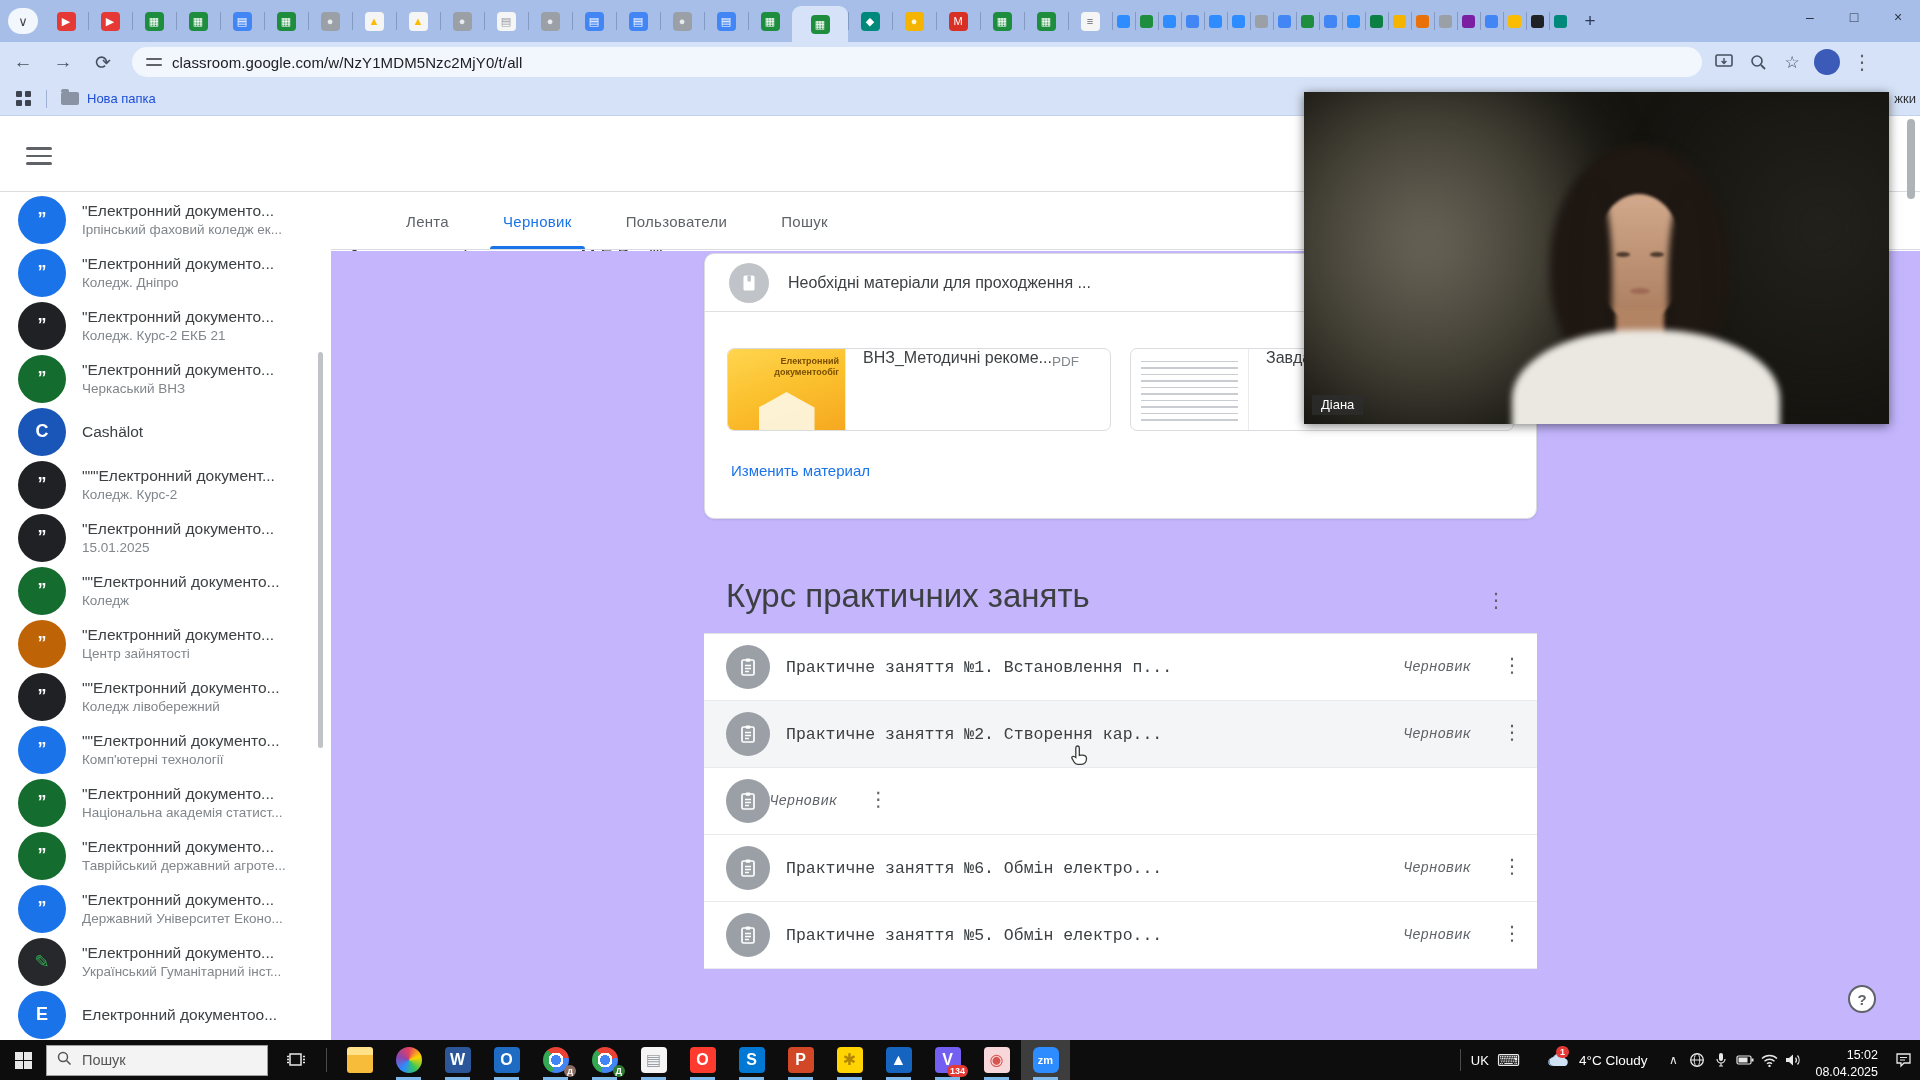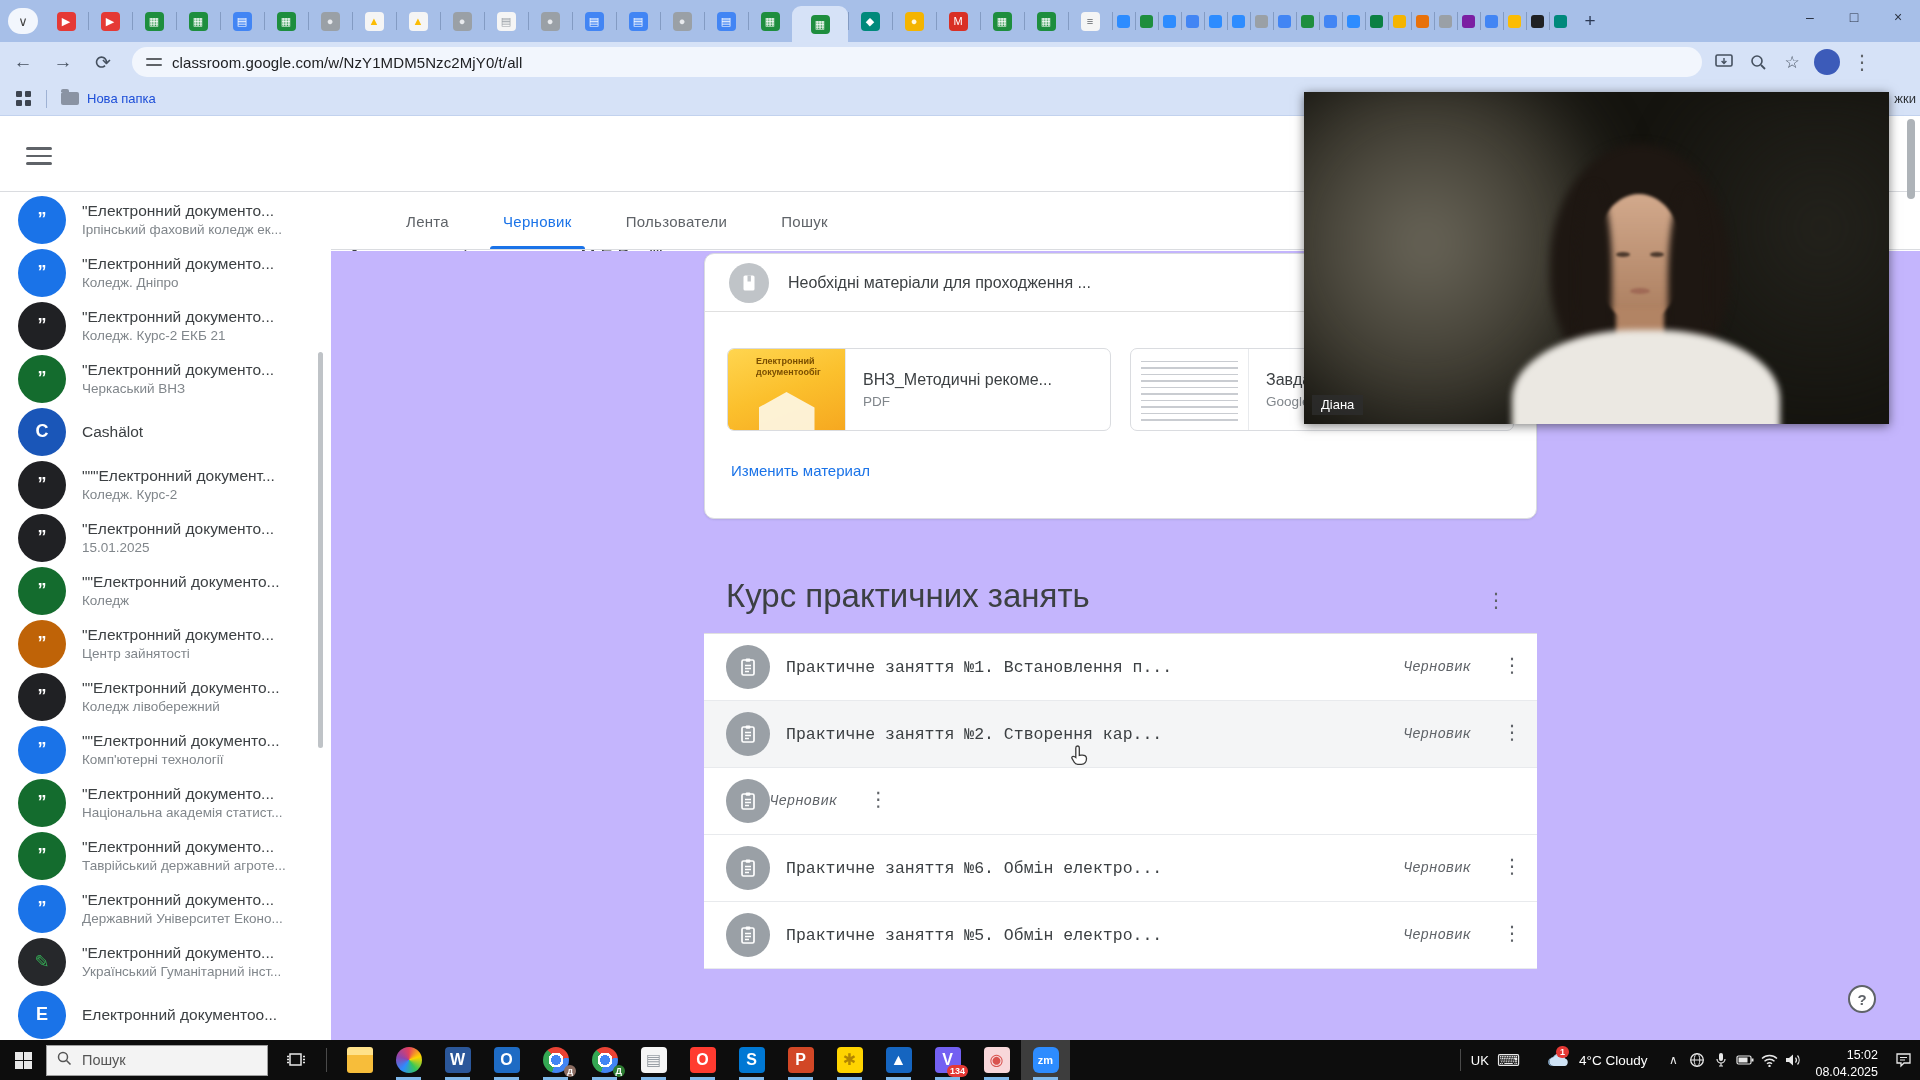--- a/index.html
+++ b/index.html
@@ -73,22 +73,22 @@
   .mat-card { position:absolute; left:373px; top:2px; width:833px; border:1px solid #dadce0; border-radius:10px; background:#fff; box-shadow:0 1px 2px rgba(60,64,67,.12); }
   .mat-head { height:58px; display:flex; align-items:center; padding-left:24px; border-bottom:1px solid #e0e0e0; }
   .mat-ic { width:40px; height:40px; border-radius:50%; background:#c0c4c8; display:flex; align-items:center; justify-content:center; }
   .mat-title { margin-left:19px; font-size:16px; color:#3c4043; }
   .attachwrap { display:flex; gap:19px; padding:36px 22px 0 22px; }
   .att-card { width:384px; height:83px; border:1px solid #dadce0; border-radius:7px; display:flex; overflow:hidden; background:#fff; }
   .att-thumb { width:118px; height:100%; flex:0 0 118px; border-right:1px solid #e8eaed; position:relative; overflow:hidden; }
   .att-thumb[data-thumb="medoc"] { background:linear-gradient(160deg,#ffd54f 0%,#fbc02d 50%,#f6a820 100%); }
   .att-thumb[data-thumb="medoc"]::after { content:""; position:absolute; left:50%; bottom:-14px; transform:translateX(-50%); width:56px; height:52px; background:#fdf6e3; clip-path:polygon(50% 0,100% 30%,100% 100%,0 100%,0 30%); opacity:.92; }
   .att-thumb[data-thumb="doc"] { background:repeating-linear-gradient(#ffffff 0 5px,#c9ccd1 5px 6.5px); background-clip:content-box; padding:7px 10px; }
-  .thumbtext { position:absolute; top:7px; left:0; right:0; text-align:left; font-size:9px; line-height:1.25; color:#7a4e00; font-weight:bold; padding:0 28px; }
-  .att-body { display:flex; flex-direction:column; justify-content:center; padding-left:17px; }
+  .thumbtext { position:absolute; top:7px; left:0; right:0; text-align:right; font-size:9px; line-height:1.25; color:#7a4e00; font-weight:bold; padding:0 6px; }
+  .att-body { display:flex; flex-direction:row; justify-content:center; padding-left:17px; }
   .att-title { font-size:16px; color:#3c4043; font-weight:500; }
   .att-sub { font-size:13.5px; color:#80868b; margin-top:5px; }
   .mat-link { display:inline-block; margin:31px 0 39px 26px; font-size:15px; color:#1a73e8; font-weight:500; }
 
   .topic-head { position:absolute; left:373px; top:318px; width:833px; height:62px; }
   .topic-title { position:absolute; left:22px; top:8px; font-size:33px; font-weight:400; color:#3c4043; }
   .kebab { color:#5f6368; font-size:20px; line-height:1; }
   .topic-kebab { position:absolute; right:26px; top:16px; width:30px; height:30px; display:flex; align-items:center; justify-content:center; }
   .topic-rule { position:absolute; left:373px; top:382px; width:833px; height:1px; background:#e0e0e0; }
 

